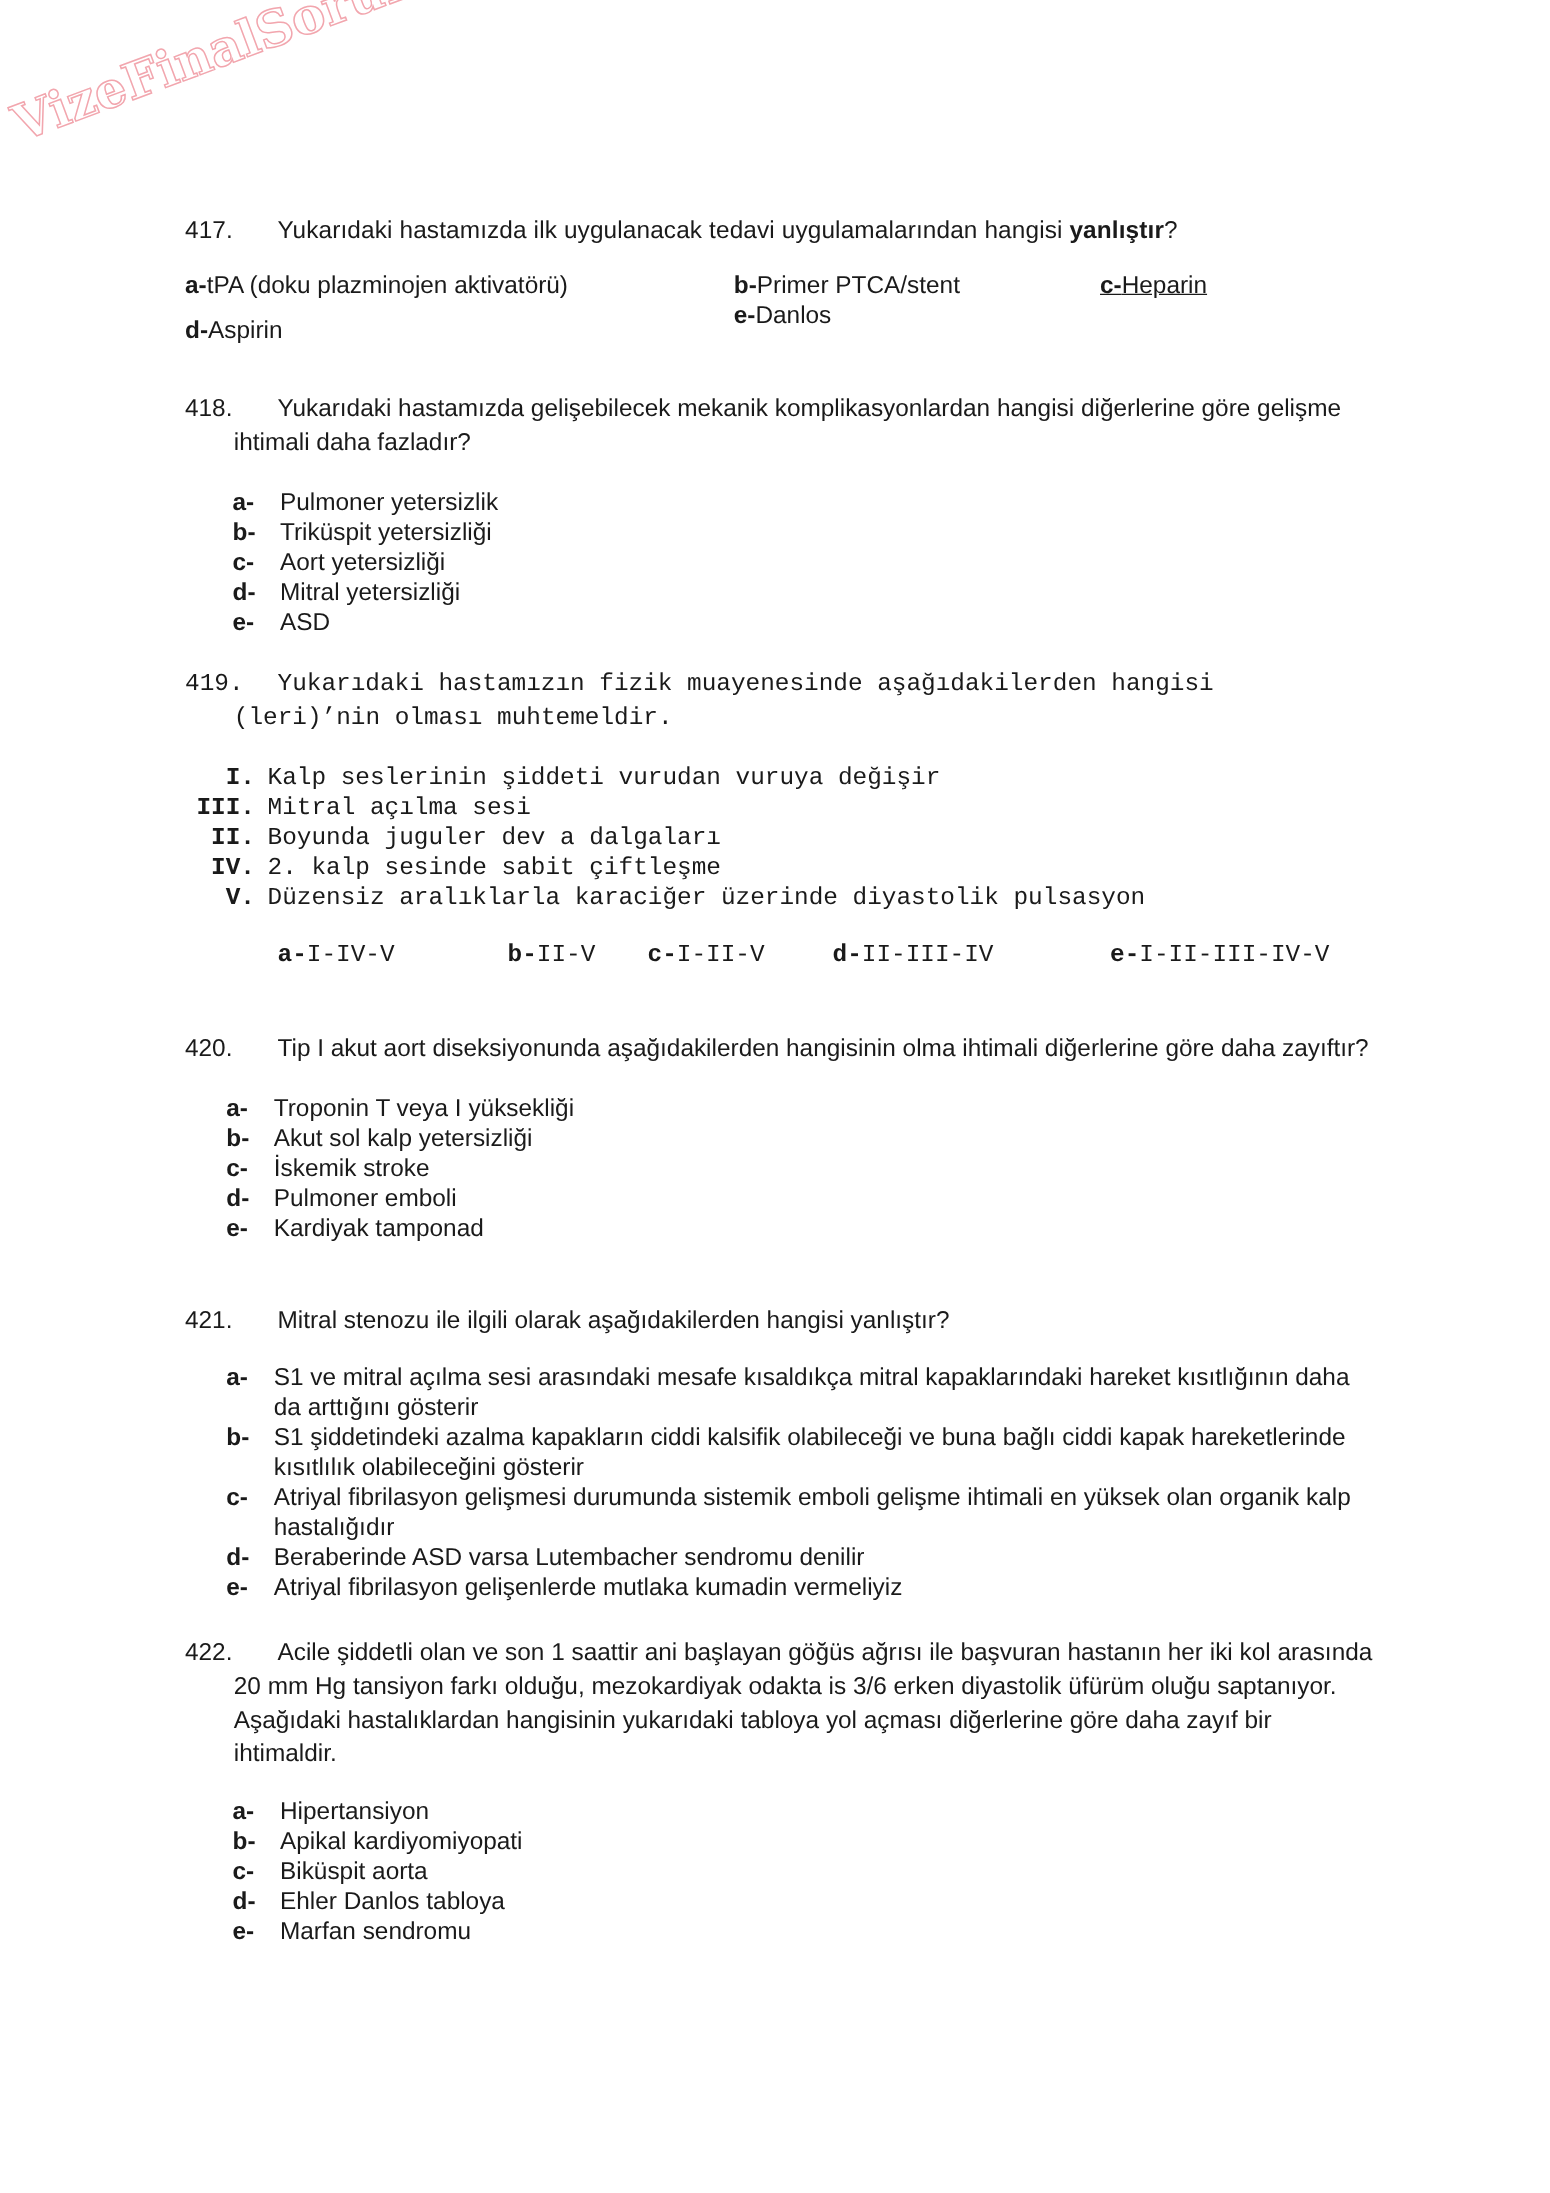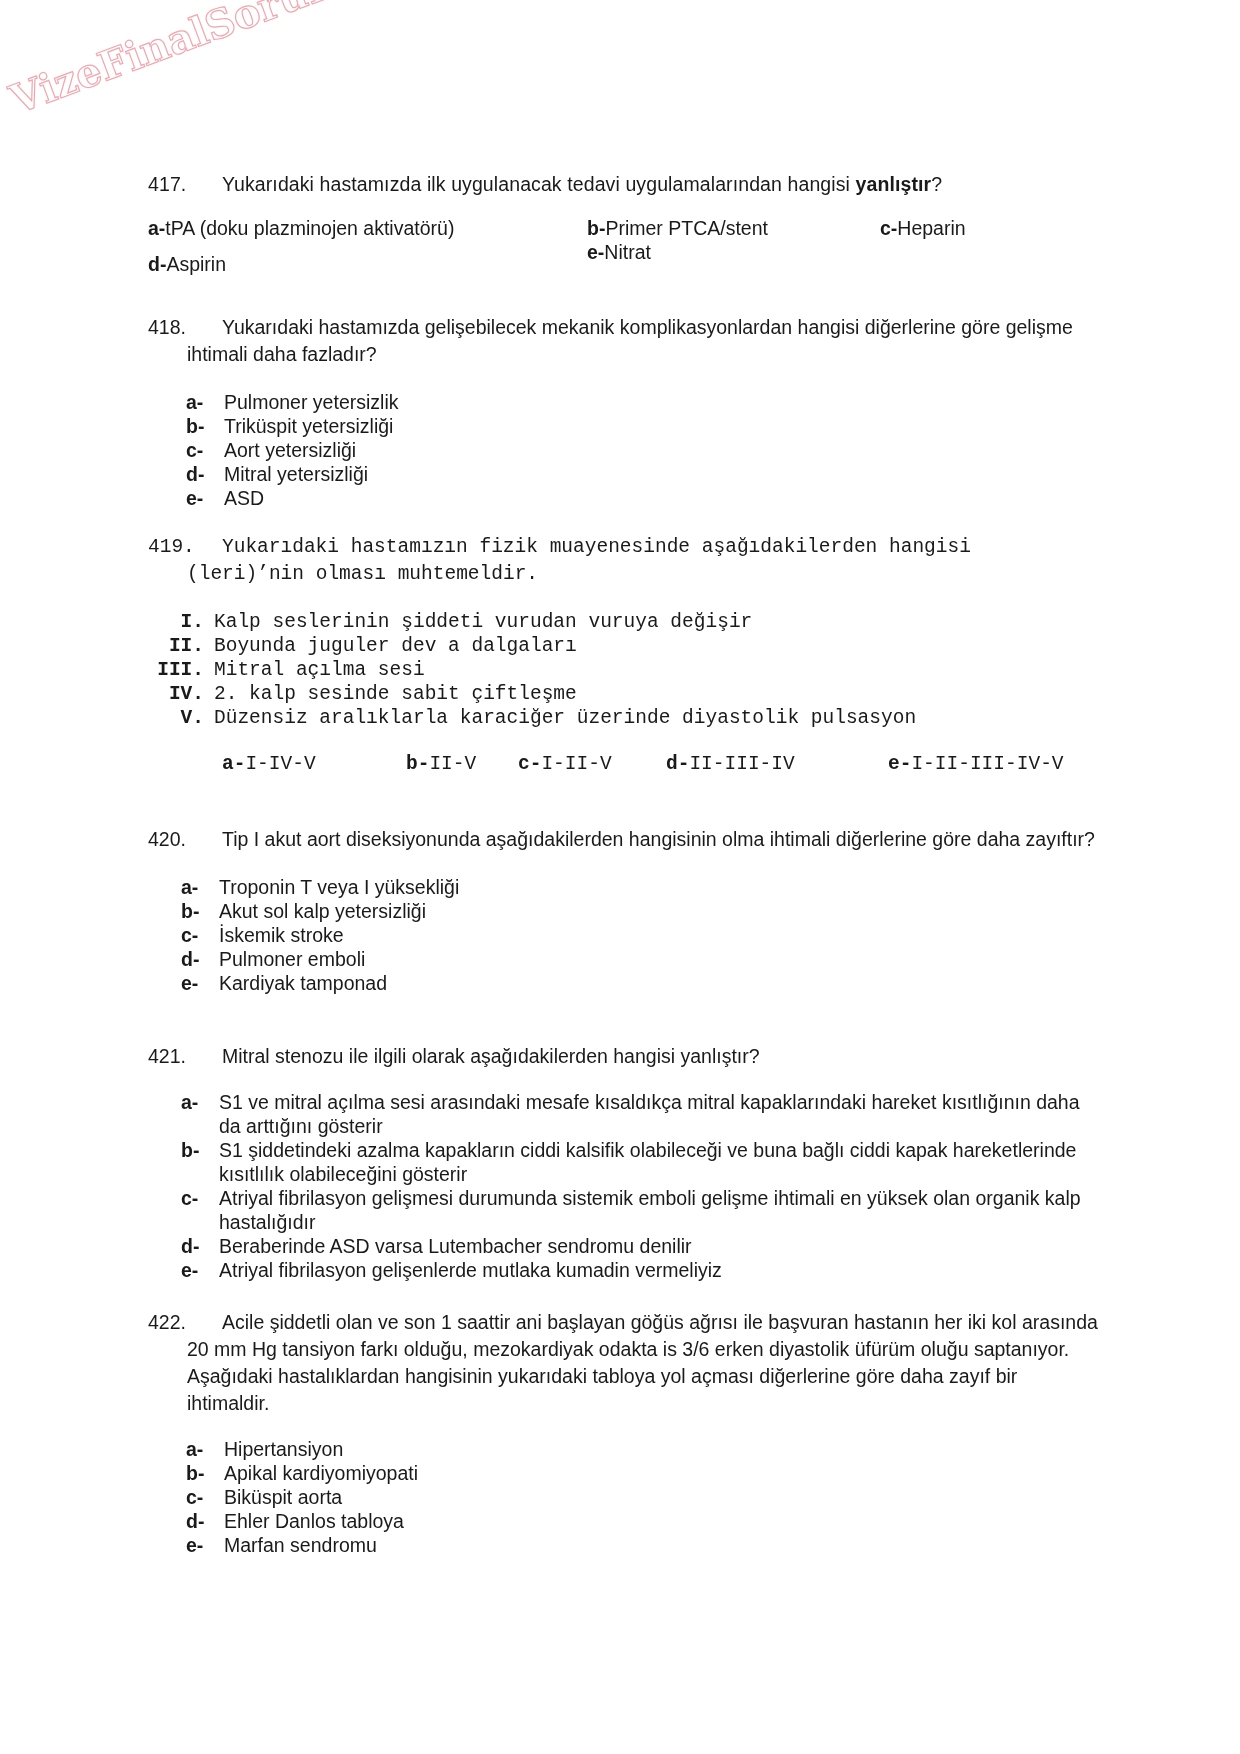--- a/index.html
+++ b/index.html
@@ -37,23 +37,23 @@
 
 <div class="watermark">VizeFinalSoruPaylasimi.com</div>
 
 <div class="q" style="top:148px;">
   <div class="q-head" style="letter-spacing:0.1px;">
     <span class="q-num">417.</span><span>Yukarıdaki hastamızda ilk uygulanacak tedavi uygulamalarından hangisi </span><b>yanlıştır</b><span>?</span>
   </div>
   <div class="opts3">
     <div class="o" style="left:0;top:0;"><span class="lbl">a-</span><span>tPA (doku plazminojen aktivatörü)</span></div>
     <div class="o" style="left:439px;top:0;"><span class="lbl">b-</span><span>Primer PTCA/stent</span></div>
-    <div class="o" style="left:732px;top:0;"><span class="lbl">c-</span><span>Heparin</span></div>
+    <div class="o" style="left:732px;top:0;text-decoration:underline;"><span class="lbl">c-</span><span>Heparin</span></div>
     <div class="o" style="left:0;top:36px;"><span class="lbl">d-</span><span>Aspirin</span></div>
-    <div class="o" style="left:439px;top:24px;"><span class="lbl">e-</span><span>Nitrat</span></div>
+    <div class="o" style="left:439px;top:24px;"><span class="lbl">e-</span><span>Danlos</span></div>
   </div>
 </div>
 
 <div class="q" style="top:290px;">
   <div class="q-head" style="line-height:27px;">
     <span class="q-num">418.</span><span>Yukarıdaki hastamızda gelişebilecek mekanik komplikasyonlardan hangisi diğerlerine göre gelişme ihtimali daha fazladır?</span>
   </div>
   <div class="list">
     <div class="row">
         <span class="lbl">a-</span>
@@ -81,26 +81,26 @@
 <div class="q" style="top:510px;font-family:Liberation Mono, monospace;">
   <div class="q-head" style="line-height:27px;">
     <span class="q-num">419.</span><span>Yukarıdaki hastamızın fizik muayenesinde aşağıdakilerden hangisi (leri)’nin olması muhtemeldir.</span>
   </div>
   <div class="roman">
     <div class="row">
         <span class="lbl">I.</span>
         <span>Kalp seslerinin şiddeti vurudan vuruya değişir</span>
       </div>
     <div class="row">
+        <span class="lbl">III.</span>
+        <span>Mitral açılma sesi</span>
+      </div>
+    <div class="row">
         <span class="lbl">II.</span>
         <span>Boyunda juguler dev a dalgaları</span>
-      </div>
-    <div class="row">
-        <span class="lbl">III.</span>
-        <span>Mitral açılma sesi</span>
       </div>
     <div class="row">
         <span class="lbl">IV.</span>
         <span>2. kalp sesinde sabit çiftleşme</span>
       </div>
     <div class="row">
         <span class="lbl">V.</span>
         <span>Düzensiz aralıklarla karaciğer üzerinde diyastolik pulsasyon</span>
       </div>
   </div>

